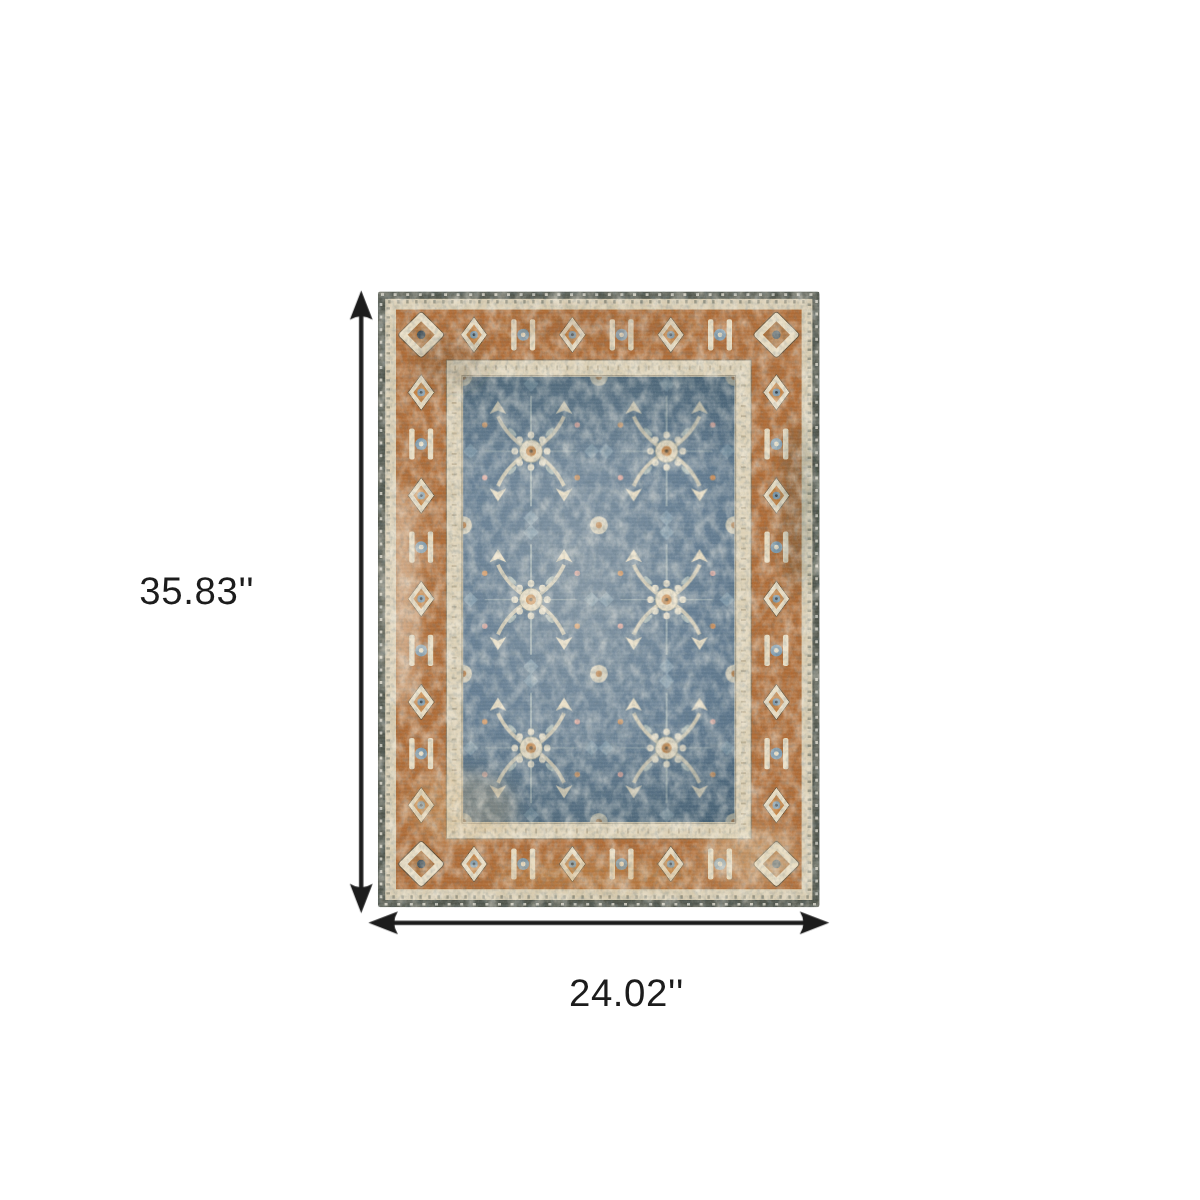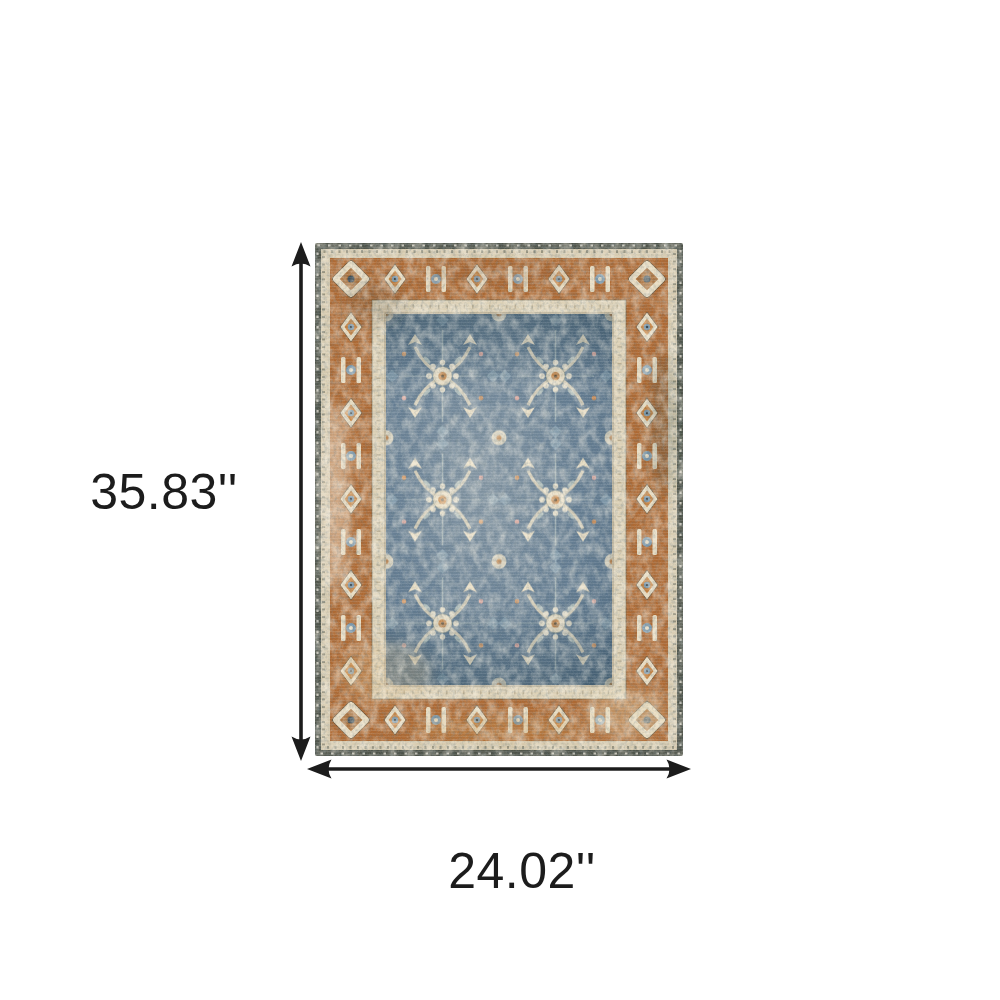--- a/index.html
+++ b/index.html
@@ -18,27 +18,27 @@
   }
   .rug-wrap svg{display:block;width:100%;height:100%;}
   .arrow{position:absolute;}
   .arrow .ink{fill:var(--annotation-black,#1c1c1c);}
   .arrow line{stroke:var(--annotation-black,#1c1c1c);stroke-width:3.6;}
   .v-arrow{left:289px;top:241px;}
   .h-arrow{left:306px;top:757px;}
   .dim-label{
     position:absolute;
     transform:translate(-50%,-50%);
-    font-size:50px;line-height:1;letter-spacing:.5px;
+    font-size:32px;line-height:1;letter-spacing:.5px;
     color:var(--annotation-black,#1c1c1c);
     white-space:nowrap;
     text-align:center;
   }
   .dim-label.height{left:164px;top:492px;}
-  .dim-label.width{left:522px;top:827px;margin-top:44px;}
+  .dim-label.width{left:522px;top:827px;}
 
   
   .c-edge  {fill:var(--rug-dark-edge,#4e5349);}
   .c-guard1{fill:var(--rug-outer-guard,#d8ccb1);}
   .c-rust  {fill:var(--rug-border-rust,#ae6a34);}
   .c-guard2{fill:var(--rug-inner-guard,#ddd1b6);}
   .c-field {fill:var(--rug-field-blue,#547089);}
   .c-cream {fill:var(--rug-motif-cream,#e7dbc0);}
   .c-mblue {fill:var(--rug-motif-blue,#7b98ac);}
   .c-morange{fill:var(--rug-motif-orange,#c4803f);}

